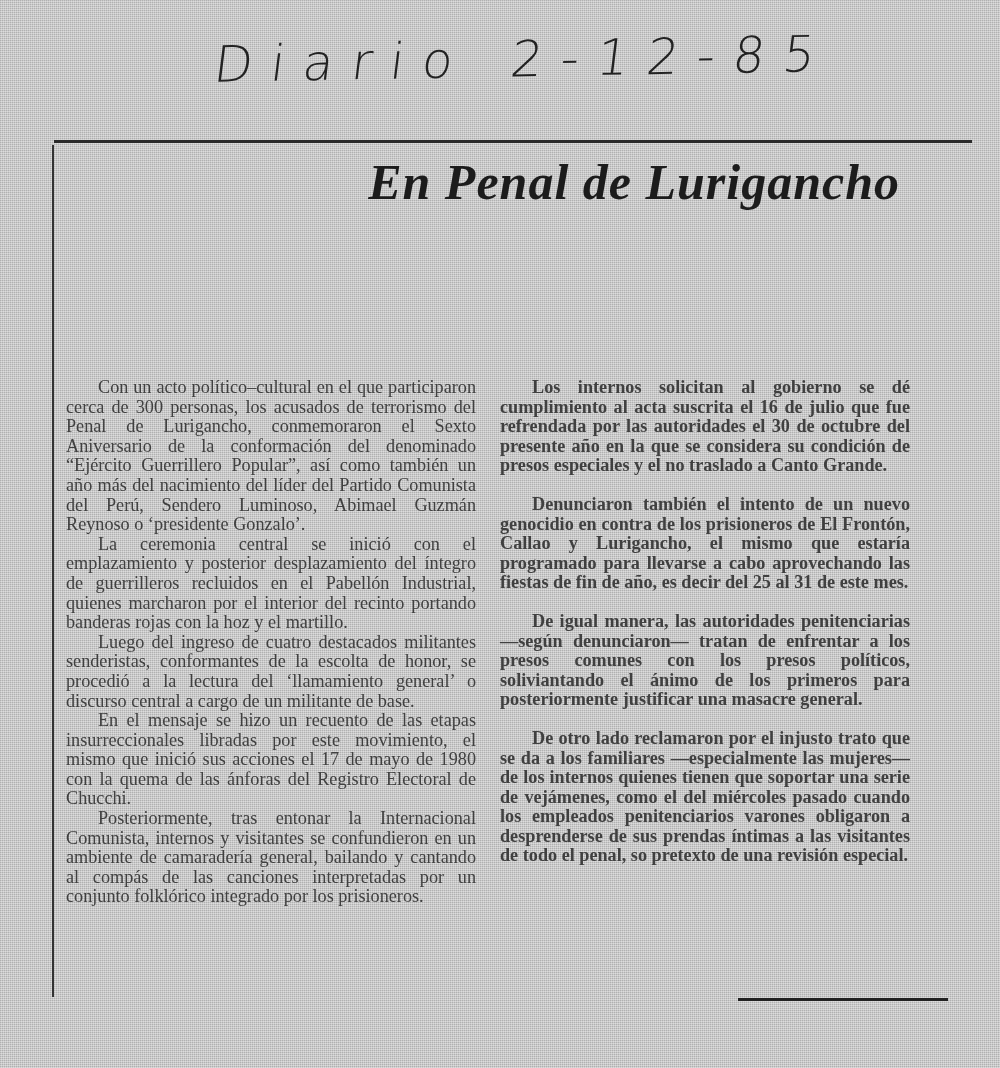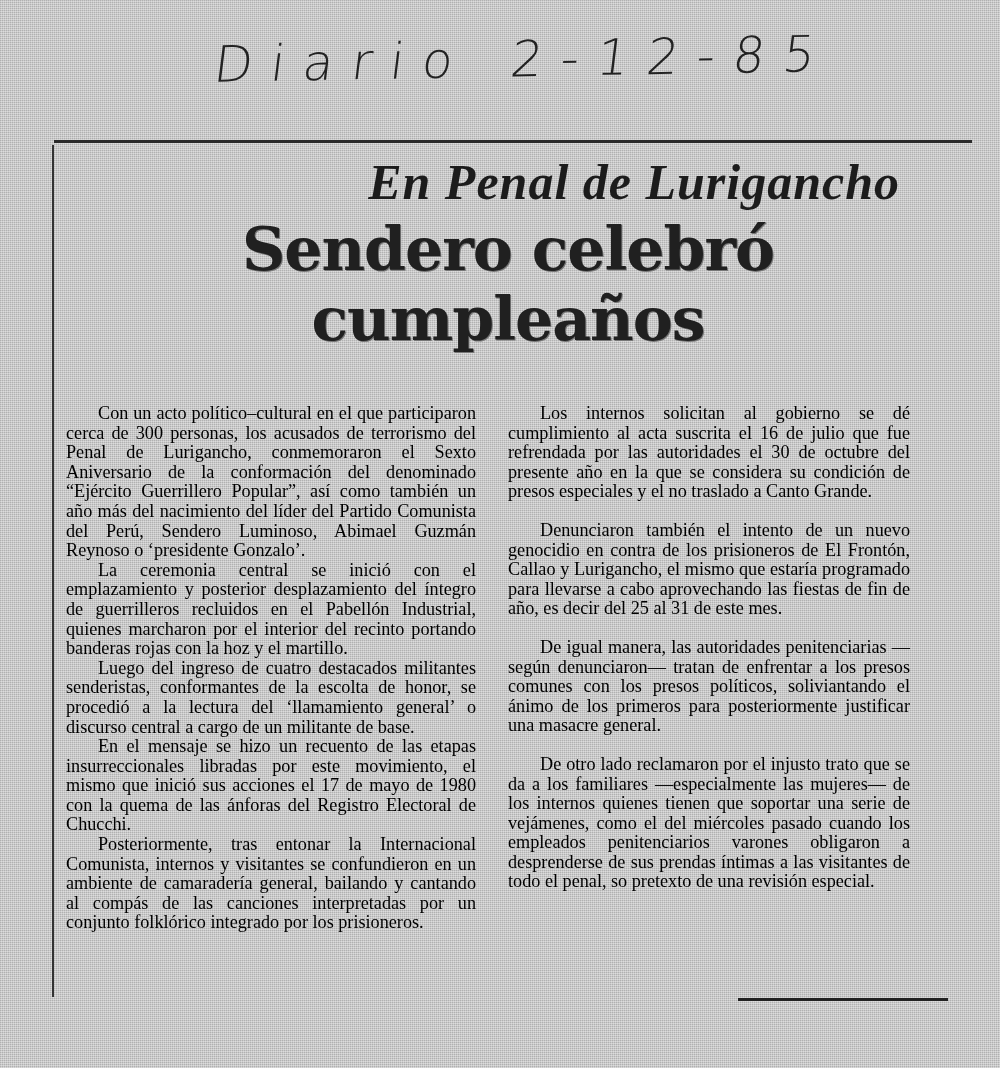--- a/index.html
+++ b/index.html
@@ -33,47 +33,46 @@
     font-family: "Liberation Serif", serif; font-style: italic; font-weight: bold;
     font-size: 50px; line-height: 64px; color: #1c1c1c; letter-spacing: 1px;
   }
   .headline {
     position: absolute; left: 58px; top: 214px; width: 900px; text-align: center;
     font-family: "DejaVu Serif", serif; font-weight: bold; font-size: 60px; line-height: 70px;
     color: #202020; letter-spacing: -1px;
     text-shadow: 1px 1px 0 #777;
   }
   .col {
-    position: absolute; top: 404px; width: 410px;
+    position: absolute; top: 378px; width: 410px;
     font-family: "Liberation Serif", serif; font-size: 18.2px; line-height: 19.6px;
-    text-align: justify; hyphens: manual; color: #000000;
+    text-align: justify; hyphens: manual; color: #404040;
   }
   .col-left { left: 66px; }
   .col-right { left: 500px; width: 410px; }
   .col p { margin: 0; text-indent: 32px; }
-  .col-right p { margin: 0 0 19px 8px; }
+  .col-right p { margin: 0 0 19px 0; font-weight: bold; }
   .subhead {
     text-align: center; font-family: "Liberation Serif", serif; font-size: 18px;
     line-height: 19px; margin: 0 0 20px 0; letter-spacing: 0.2px; text-transform: uppercase;
   }
 </style>
 </head>
 <body>
 
 <div class="handwritten">
   <span>Diario</span><span class="date">2-12-85</span>
 </div>
 
 <div class="clip-top-rule"></div>
 <div class="clip-left-rule"></div>
 
 <div class="kicker">En Penal de Lurigancho</div>
 
 <div class="headline">
-  <div>Sendero celebró cumpleaños</div>
 </div>
 
 <div class="col col-left">
   <p>Con un acto político–cultural en el que participaron cerca de 300 personas, los acusados de terrorismo del Penal de Lurigancho, conmemoraron el Sexto Aniversario de la conformación del denominado “Ejército Guerrillero Popular”, así como también un año más del nacimiento del líder del Partido Comunista del Perú, Sendero Luminoso, Abimael Guzmán Reynoso o ‘presidente Gonzalo’.</p>
   <p>La ceremonia central se inició con el emplazamiento y posterior desplazamiento del íntegro de guerrilleros recluidos en el Pabellón Industrial, quienes marcharon por el interior del recinto portando banderas rojas con la hoz y el martillo.</p>
   <p>Luego del ingreso de cuatro destacados militantes senderistas, conformantes de la escolta de honor, se procedió a la lectura del ‘llamamiento general’ o discurso central a cargo de un militante de base.</p>
   <p>En el mensaje se hizo un recuento de las etapas insurreccionales libradas por este movimiento, el mismo que inició sus acciones el 17 de mayo de 1980 con la quema de las ánforas del Registro Electoral de Chucchi.</p>
   <p>Posteriormente, tras entonar la Internacional Comunista, internos y visitantes se confundieron en un ambiente de camaradería general, bailando y cantando al compás de las canciones interpretadas por un conjunto folklórico integrado por los prisioneros.</p>
 </div>
 

